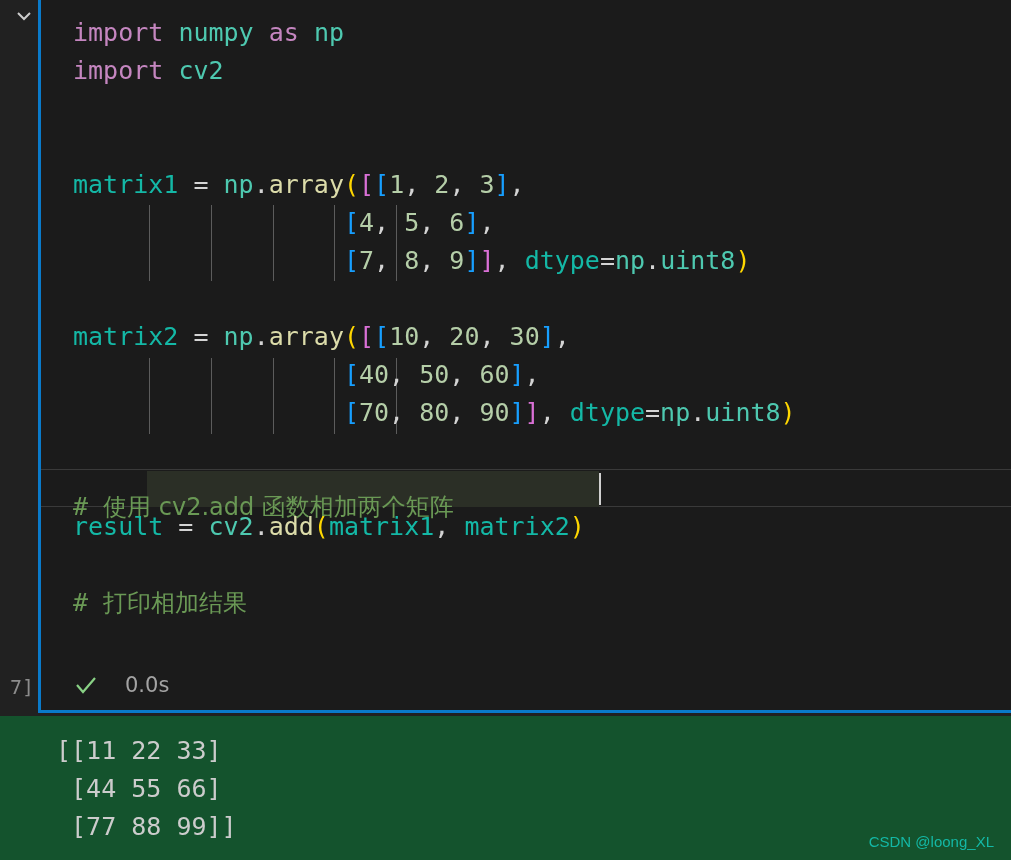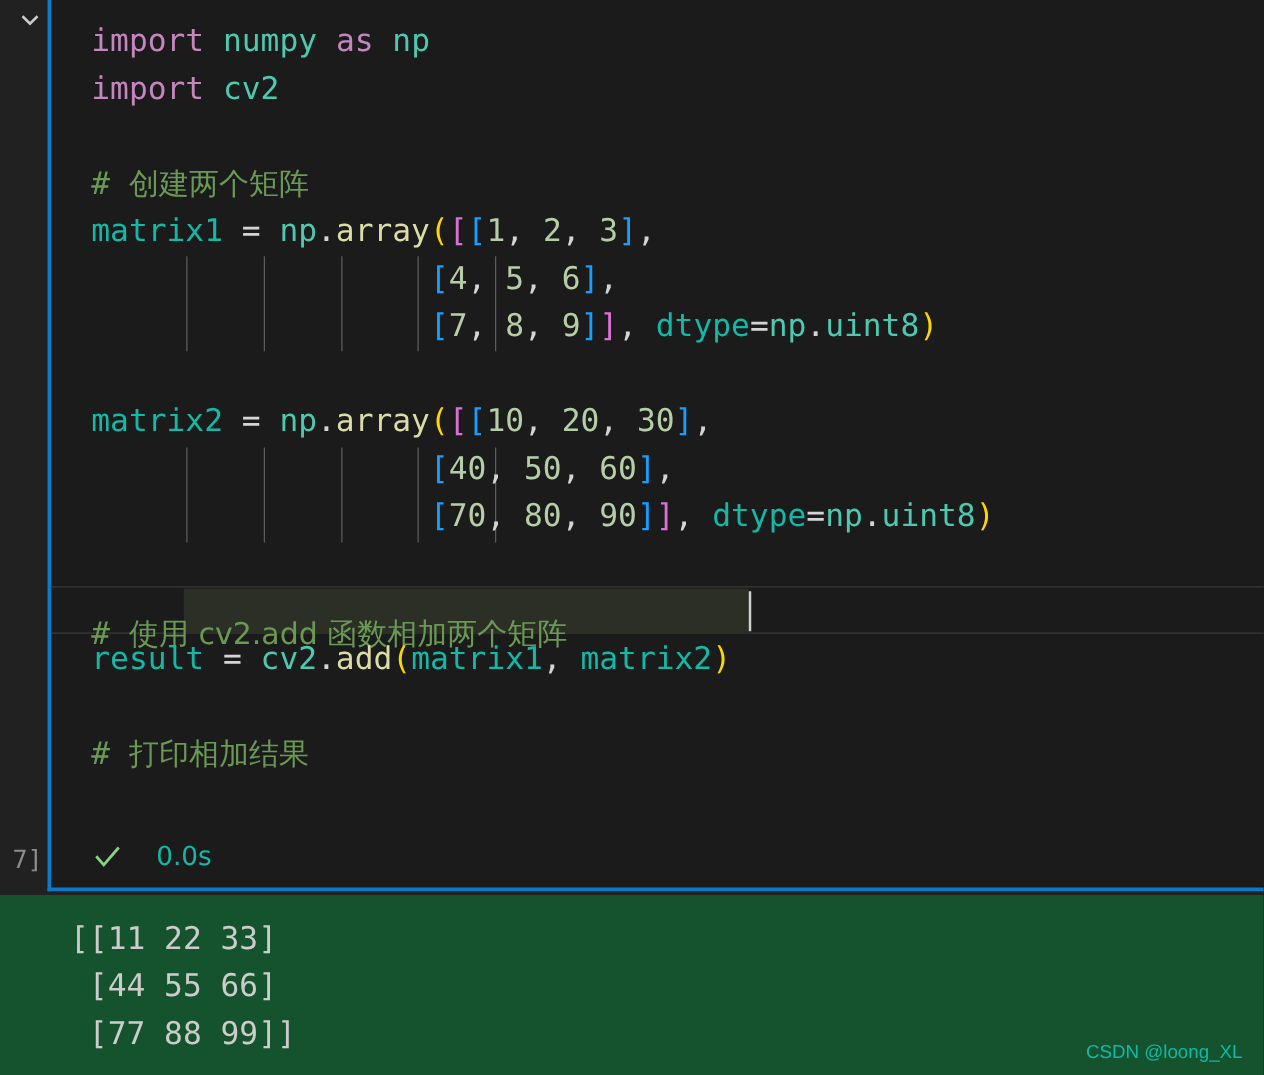--- a/index.html
+++ b/index.html
@@ -111,21 +111,21 @@
   .status-bar {
     position: absolute;
     left: 0; bottom: 0;
     width: 970px; height: 50px;
     display: flex; align-items: center;
     padding-left: 32px;
   }
   .check-icon { width: 26px; height: 26px; flex: 0 0 auto; }
   .run-time {
     margin-left: 26px;
-    color: #14b8a6;
+    color: #a3a3a3;
     font-size: 21px;
     font-family: "DejaVu Sans", "Liberation Sans", sans-serif;
   }
 
   
   .output-area {
     position: absolute;
     left: 0; top: 716px;
     width: 1011px; height: 144px;
     background: #14532d;
@@ -172,21 +172,20 @@
         <div class="guide" style="left: 293px; top: 205px; height: 76px; background: rgb(92, 92, 92);"></div>
         <div class="guide" style="left: 355px; top: 205px; height: 76px; background: rgb(92, 92, 92);"></div>
         <div class="guide" style="left: 108px; top: 358px; height: 76px; background: rgb(92, 92, 92);"></div>
         <div class="guide" style="left: 170px; top: 358px; height: 76px; background: rgb(92, 92, 92);"></div>
         <div class="guide" style="left: 232px; top: 358px; height: 76px; background: rgb(92, 92, 92);"></div>
         <div class="guide" style="left: 293px; top: 358px; height: 76px; background: rgb(92, 92, 92);"></div>
         <div class="guide" style="left: 355px; top: 358px; height: 76px; background: rgb(92, 92, 92);"></div>
         <div class="code-line" style="top: 14px;"><span class="code-text"><span class="t-kw">import</span><span class="t-op"> </span><span class="t-mod">numpy</span><span class="t-op"> </span><span class="t-kw">as</span><span class="t-op"> </span><span class="t-mod">np</span></span></div>
         <div class="code-line" style="top: 52px;"><span class="code-text"><span class="t-kw">import</span><span class="t-op"> </span><span class="t-mod">cv2</span></span></div>
         <div class="code-line" style="top: 90px;"><span class="code-text"></span></div>
-        <div class="code-line" style="top: 128px;"><span class="code-text"><span class="t-cmt"># </span><span class="t-cmt cjk">创建两个矩阵</span></span></div>
         <div class="code-line" style="top: 166px;"><span class="code-text"><span class="t-var">matrix1</span><span class="t-op"> = </span><span class="t-mod">np</span><span class="t-op">.</span><span class="t-fn">array</span><span class="t-b1">(</span><span class="t-b2">[</span><span class="t-b3">[</span><span class="t-num">1</span><span class="t-op">, </span><span class="t-num">2</span><span class="t-op">, </span><span class="t-num">3</span><span class="t-b3">]</span><span class="t-op">,</span></span></div>
         <div class="code-line" style="top: 204px;"><span class="code-text"><span class="t-op">                  </span><span class="t-b3">[</span><span class="t-num">4</span><span class="t-op">, </span><span class="t-num">5</span><span class="t-op">, </span><span class="t-num">6</span><span class="t-b3">]</span><span class="t-op">,</span></span></div>
         <div class="code-line" style="top: 242px;"><span class="code-text"><span class="t-op">                  </span><span class="t-b3">[</span><span class="t-num">7</span><span class="t-op">, </span><span class="t-num">8</span><span class="t-op">, </span><span class="t-num">9</span><span class="t-b3">]</span><span class="t-b2">]</span><span class="t-op">, </span><span class="t-var">dtype</span><span class="t-op">=</span><span class="t-mod">np</span><span class="t-op">.</span><span class="t-mod">uint8</span><span class="t-b1">)</span></span></div>
         <div class="code-line" style="top: 280px;"><span class="code-text"></span></div>
         <div class="code-line" style="top: 318px;"><span class="code-text"><span class="t-var">matrix2</span><span class="t-op"> = </span><span class="t-mod">np</span><span class="t-op">.</span><span class="t-fn">array</span><span class="t-b1">(</span><span class="t-b2">[</span><span class="t-b3">[</span><span class="t-num">10</span><span class="t-op">, </span><span class="t-num">20</span><span class="t-op">, </span><span class="t-num">30</span><span class="t-b3">]</span><span class="t-op">,</span></span></div>
         <div class="code-line" style="top: 356px;"><span class="code-text"><span class="t-op">                  </span><span class="t-b3">[</span><span class="t-num">40</span><span class="t-op">, </span><span class="t-num">50</span><span class="t-op">, </span><span class="t-num">60</span><span class="t-b3">]</span><span class="t-op">,</span></span></div>
         <div class="code-line" style="top: 394px;"><span class="code-text"><span class="t-op">                  </span><span class="t-b3">[</span><span class="t-num">70</span><span class="t-op">, </span><span class="t-num">80</span><span class="t-op">, </span><span class="t-num">90</span><span class="t-b3">]</span><span class="t-b2">]</span><span class="t-op">, </span><span class="t-var">dtype</span><span class="t-op">=</span><span class="t-mod">np</span><span class="t-op">.</span><span class="t-mod">uint8</span><span class="t-b1">)</span></span></div>
         <div class="code-line" style="top: 432px;"><span class="code-text"></span></div>
         <div class="active-line" style="top: 469px;"></div>
         <div class="sel-hl" style="left: 106px; top: 471px; width: 452px;"></div>

